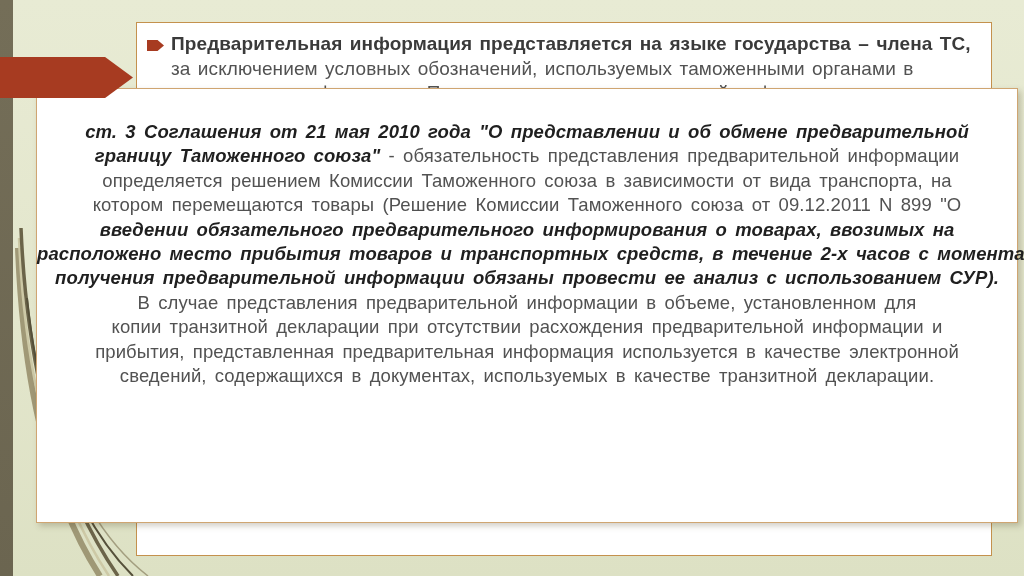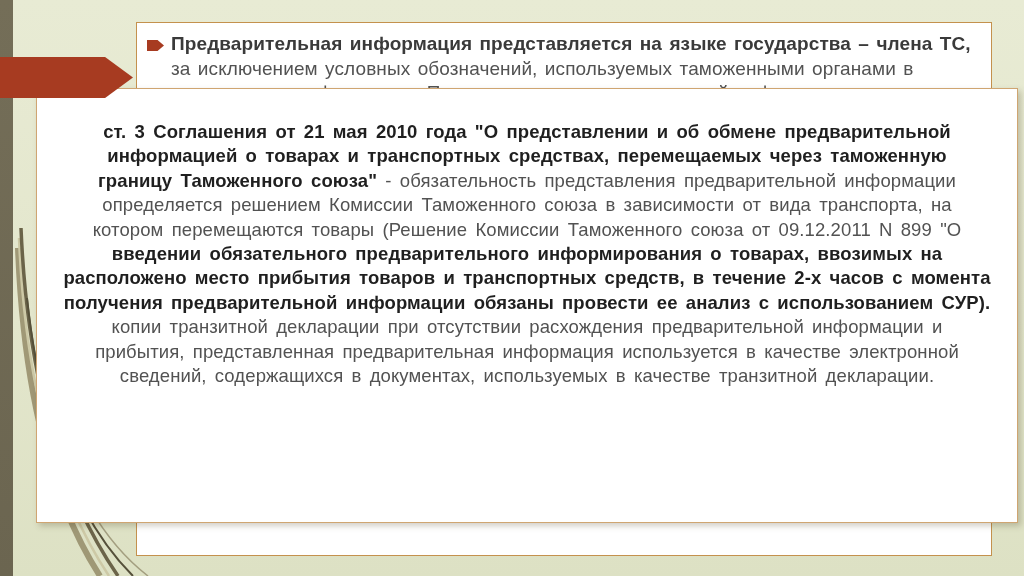--- a/index.html
+++ b/index.html
@@ -23,21 +23,21 @@
     color:#4a4a4a;letter-spacing:.1px;word-spacing:2px;}
   .bullet-text .tline .b{font-weight:bold;color:#3a3a3a;}
   .overlay-box{
     position:absolute;left:36px;top:88px;width:982px;height:435px;
     box-sizing:border-box;background:#ffffff;border:1px solid #cfa571;z-index:3;
     box-shadow:3px 3px 6px rgba(70,60,30,.25);
     padding-top:31px;text-align:center;
   }
   .overlay-box .tline{font-size:18.5px;line-height:24.4px;white-space:nowrap;
     word-spacing:3px;letter-spacing:.1px;}
-  .overlay-box .b{font-weight:bold;color:#1f1f1f;}
+  .overlay-box .b{font-weight:bold;color:#1f1f1f;font-style:italic;}
   .overlay-box .r,.bullet-text .r{font-weight:normal;color:#525252;margin-top:34px;}
   .red-arrow{
     position:absolute;left:0;top:57px;width:133px;height:41px;background:#a73b21;
     clip-path:polygon(0 0,79% 0,100% 50%,79% 100%,0 100%);z-index:4;
   }
 </style>
 </head>
 <body>
 
 <div class="slide">
@@ -58,27 +58,27 @@
       <div class="bullet-text" id="bullet-lines">
           <div class="tline"><span class="b">Предварительная информация представляется на языке государства – члена ТС,</span></div>
           <div class="tline"><span class="r">за исключением условных обозначений, используемых таможенными органами в</span></div>
           <div class="tline"><span class="r">качестве классификаторов. Представление предварительной информации</span></div>
         </div>
     </div>
   </div>
 
   <div class="overlay-box" id="overlay-lines">
       <div class="tline"><span class="b">ст. 3 Соглашения от 21 мая 2010 года "О представлении и об обмене предварительной</span></div>
-      <div class="tline"><span class="b">информацией о товарах и транспортных средствах, перемещаемых через таможенную</span></div>
       <div class="tline"><span class="b">границу Таможенного союза"</span><span class="r"> - обязательность представления предварительной информации</span></div>
       <div class="tline"><span class="r">определяется решением Комиссии Таможенного союза в зависимости от вида транспорта, на</span></div>
       <div class="tline"><span class="r">котором перемещаются товары (Решение Комиссии Таможенного союза от 09.12.2011 N 899 "О</span></div>
       <div class="tline"><span class="b">введении обязательного предварительного информирования о товарах, ввозимых на</span></div>
       <div class="tline"><span class="b">расположено место прибытия товаров и транспортных средств, в течение 2-х часов с момента</span></div>
       <div class="tline"><span class="b">получения предварительной информации обязаны провести ее анализ с использованием СУР).</span></div>
+      <div class="tline"><span class="r">В случае представления предварительной информации в объеме, установленном для</span></div>
       <div class="tline"><span class="r">копии транзитной декларации при отсутствии расхождения предварительной информации и</span></div>
       <div class="tline"><span class="r">прибытия, представленная предварительная информация используется в качестве электронной</span></div>
       <div class="tline"><span class="r">сведений, содержащихся в документах, используемых в качестве транзитной декларации.</span></div>
     </div>
 
   <div class="red-arrow"></div>
 
 </div>
 
 </body></html>

